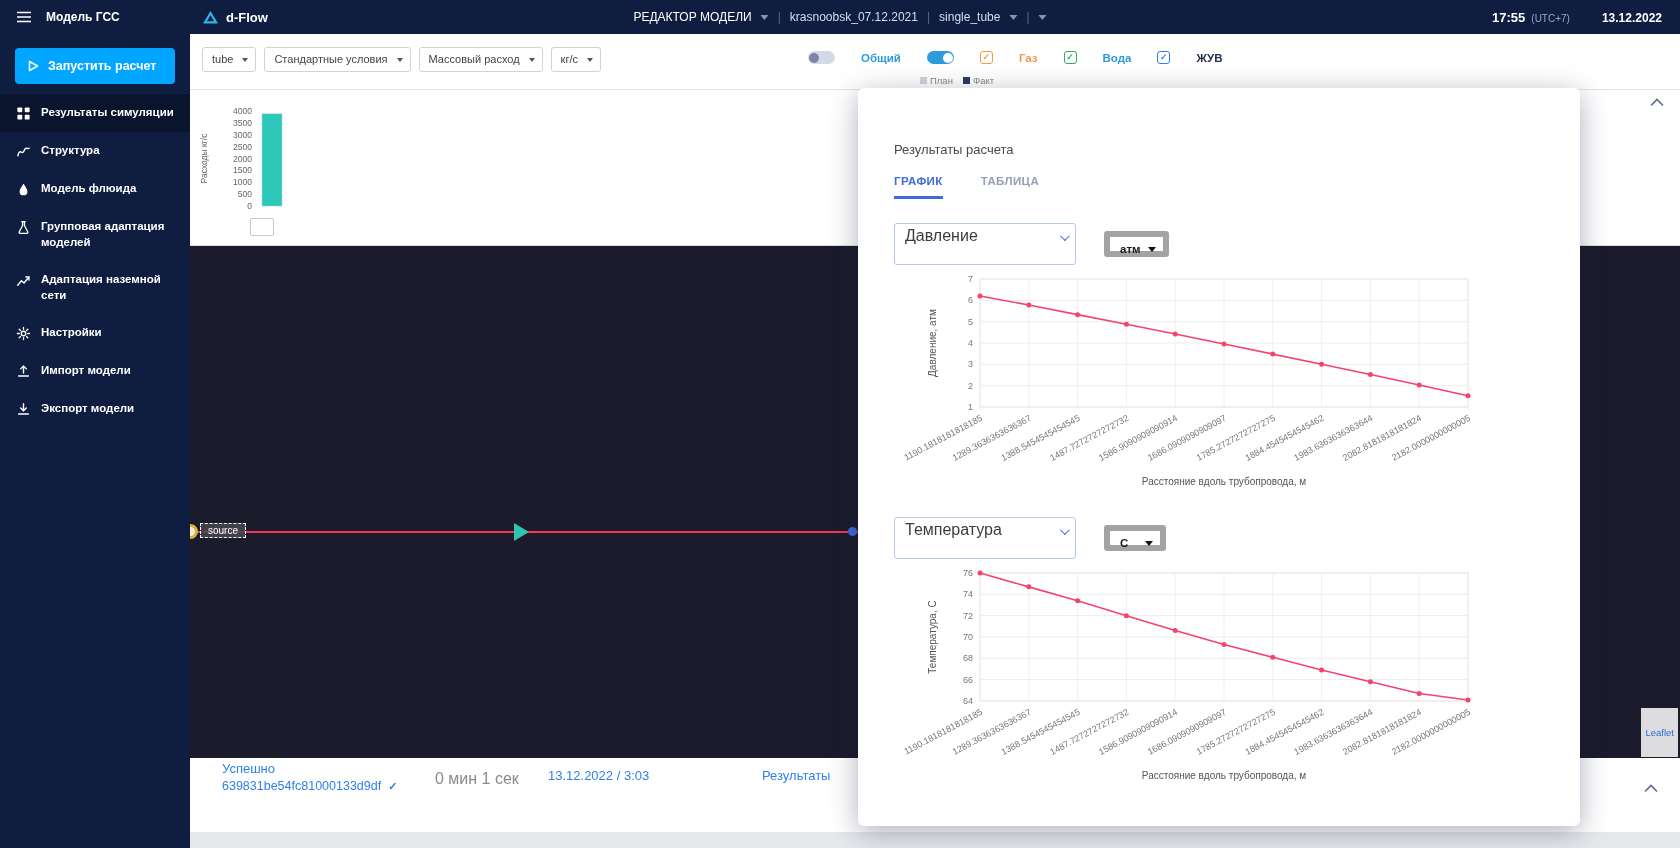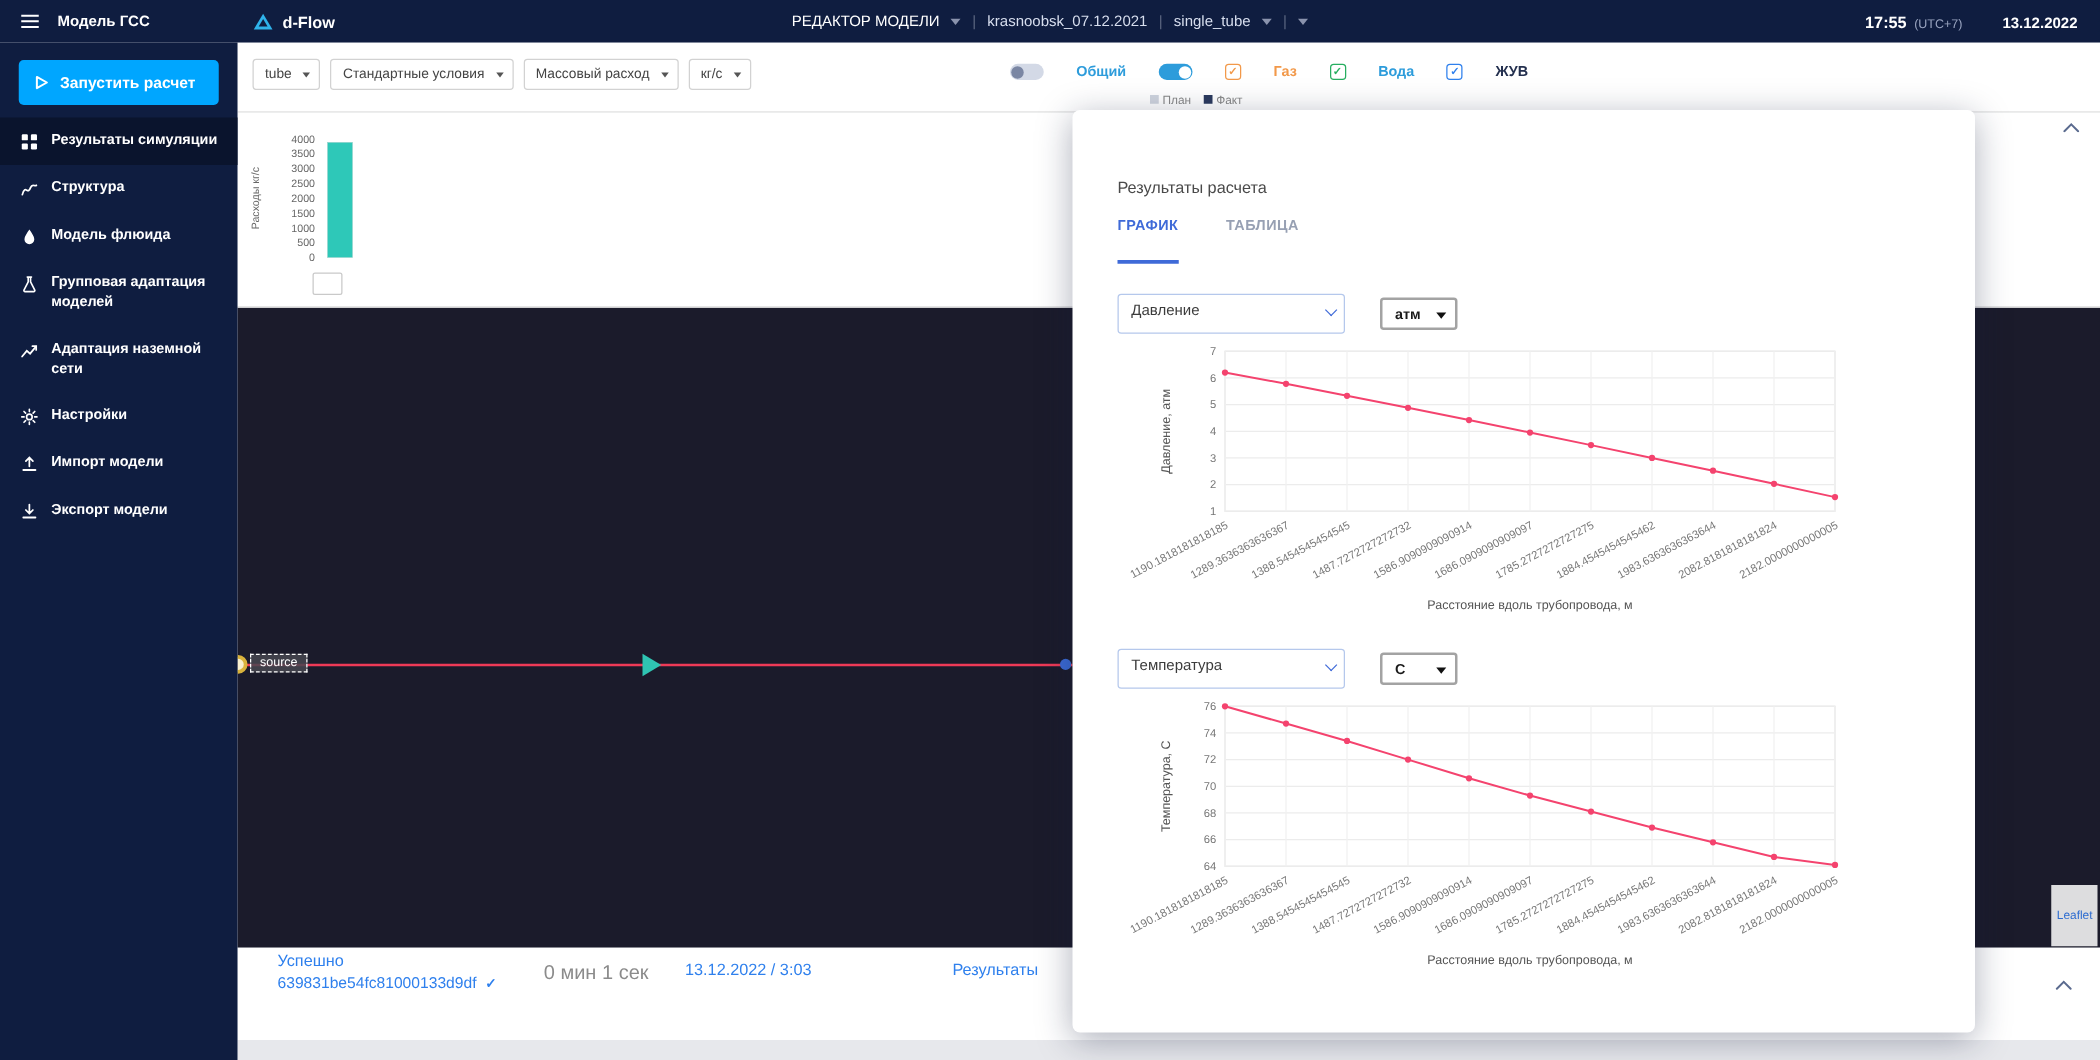--- a/index.html
+++ b/index.html
@@ -75,27 +75,27 @@
   
   .modal{position:absolute;left:858px;top:88px;width:722px;height:738px;background:#fff;border-radius:6px;box-shadow:0 6px 28px rgba(20,30,60,.35);z-index:40;padding:18px 36px 0 36px}
   .m-header{display:flex;align-items:center}
   .m-title{font-size:15px;font-weight:700;color:#3a3a3a}
   .m-actions{margin-left:auto;display:flex;align-items:center;gap:26px}
   .m-actions .act{color:#2f80ed;cursor:pointer;line-height:1}
   .glyph-minus::after{content:"−";font-size:18px;font-weight:700}
   .glyph-close::after{content:"×";font-size:20px;font-weight:400}
   .m-section{margin-top:36px;font-size:13px;color:#4a4a4a}
   .m-tabs{margin-top:18px;display:flex;gap:38px;font-size:11.5px;font-weight:700;letter-spacing:.4px}
-  .tab{padding-bottom:21px;cursor:pointer}
+  .tab{padding-bottom:9px;cursor:pointer}
   .tab.active{color:#3f6ad8;border-bottom:3px solid #3f6ad8}
   .tab.inactive{color:#97a0b3}
   .ctrl-row{margin-top:24px;display:flex;gap:28px;align-items:center}
-  .sel-main{position:relative;width:182px;height:32px;line-height:24px;border:1px solid #b5c8ec;border-radius:3px;font-size:12px;color:#3c3c3c;padding:0 24px 0 10px;cursor:pointer}
+  .sel-main{position:relative;width:182px;height:42px;line-height:24px;border:1px solid #b5c8ec;border-radius:3px;font-size:16px;color:#3c3c3c;padding:0 24px 0 10px;cursor:pointer}
   .sel-main::after{content:"";position:absolute;right:8px;top:10px;width:6px;height:6px;border-right:1.6px solid #3f6ad8;border-bottom:1.6px solid #3f6ad8;transform:rotate(45deg) translateY(-2px)}
-  .sel-unit{position:relative;min-width:62px;height:26px;line-height:24px;border:2px solid #a3a3a3;border-radius:3px;font-size:11.5px;font-weight:700;color:#1a1a1a;padding:0 22px 0 10px;cursor:pointer}
+  .sel-unit{position:relative;min-width:62px;height:26px;line-height:24px;border:6px solid #a3a3a3;border-radius:3px;font-size:11.5px;font-weight:700;color:#1a1a1a;padding:0 22px 0 10px;cursor:pointer}
   .sel-unit::after{content:"";position:absolute;right:7px;top:10px;width:0;height:0;border-left:4px solid transparent;border-right:4px solid transparent;border-top:5.5px solid #111}
   svg.chart{overflow:visible;display:block}
   .line-chart{margin:6px 0 0 30px}
   .tick{font-size:9px;fill:#777}
   .tick-s{font-size:8.5px;fill:#666}
   .axis-label{font-size:10px;fill:#555}
 </style>
 </head>
 <body>
 

